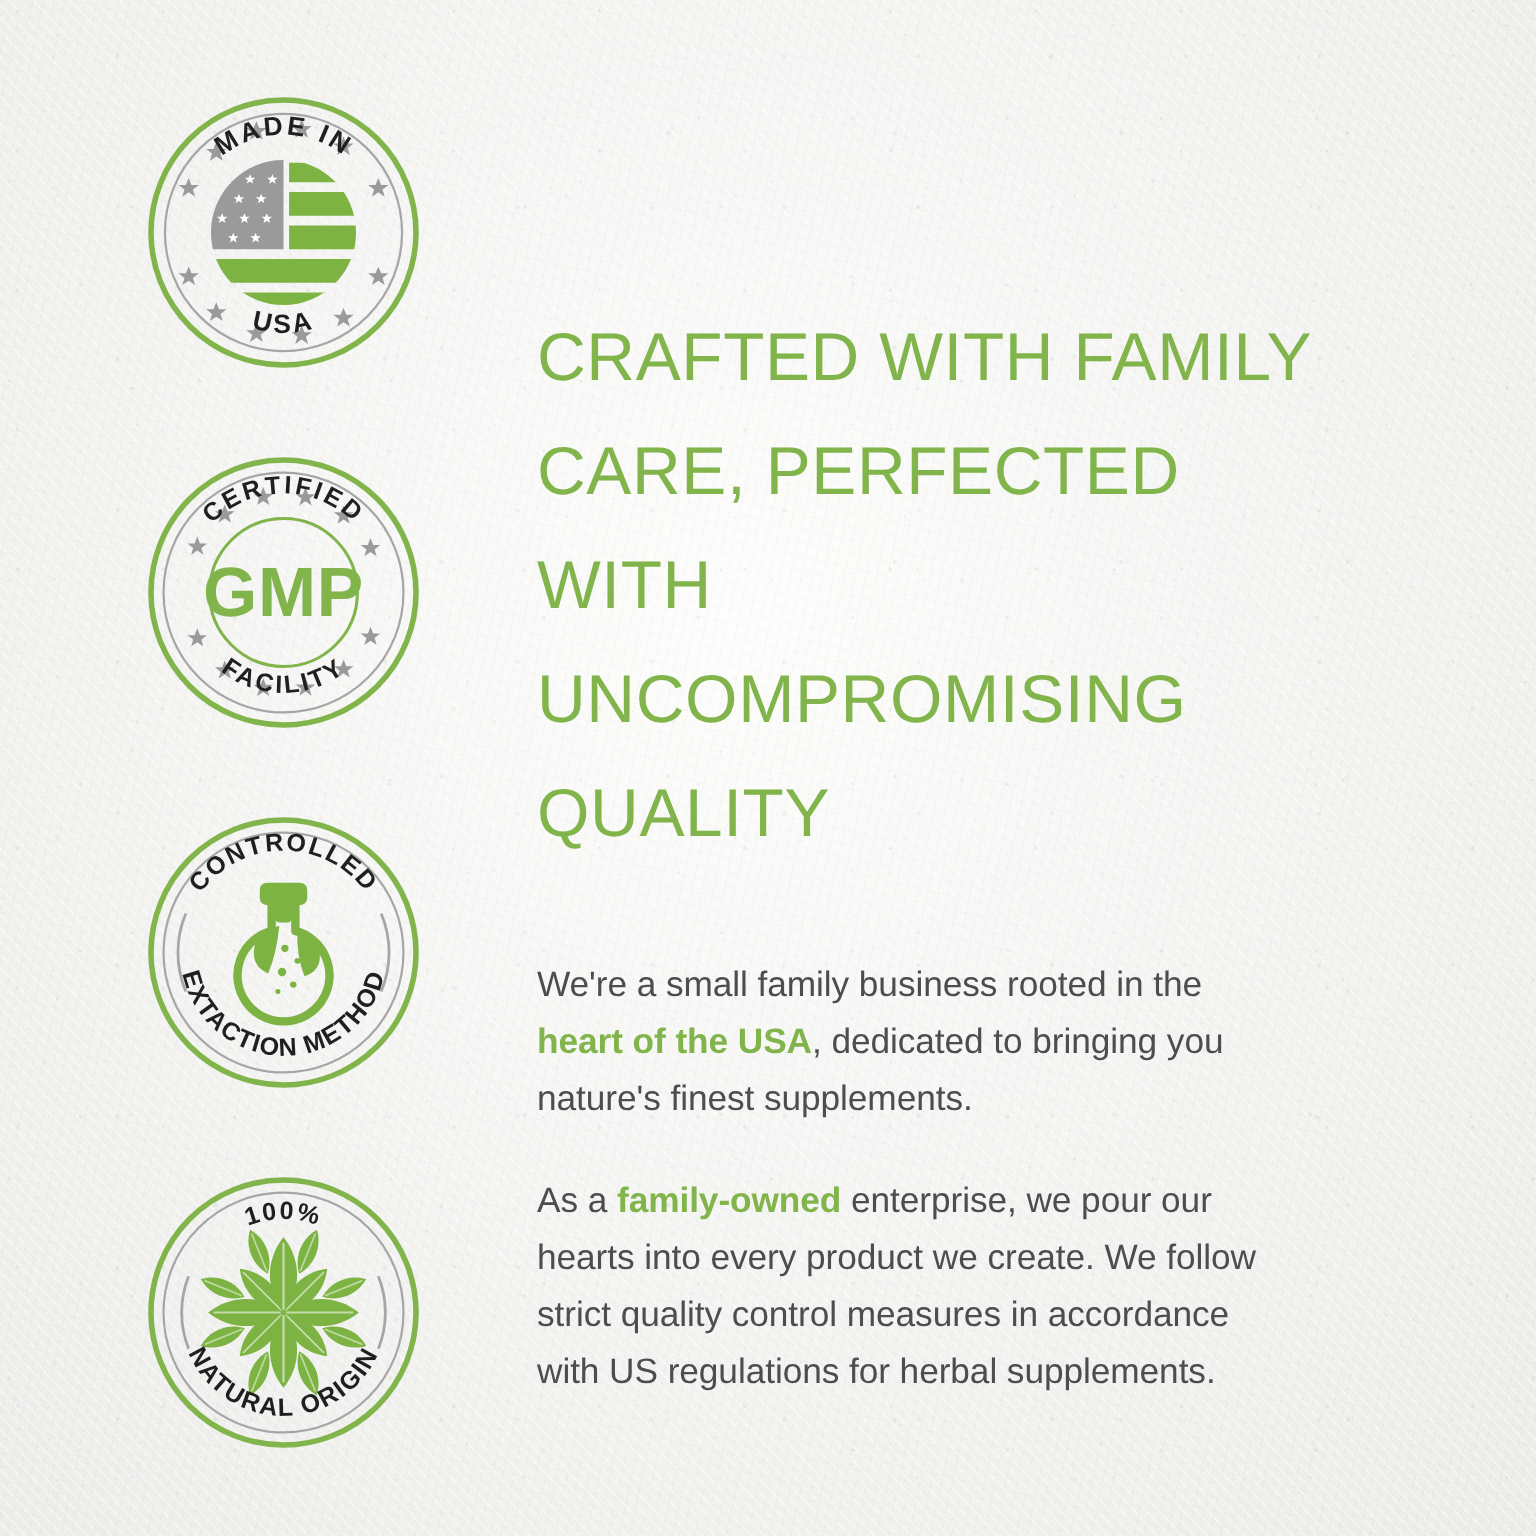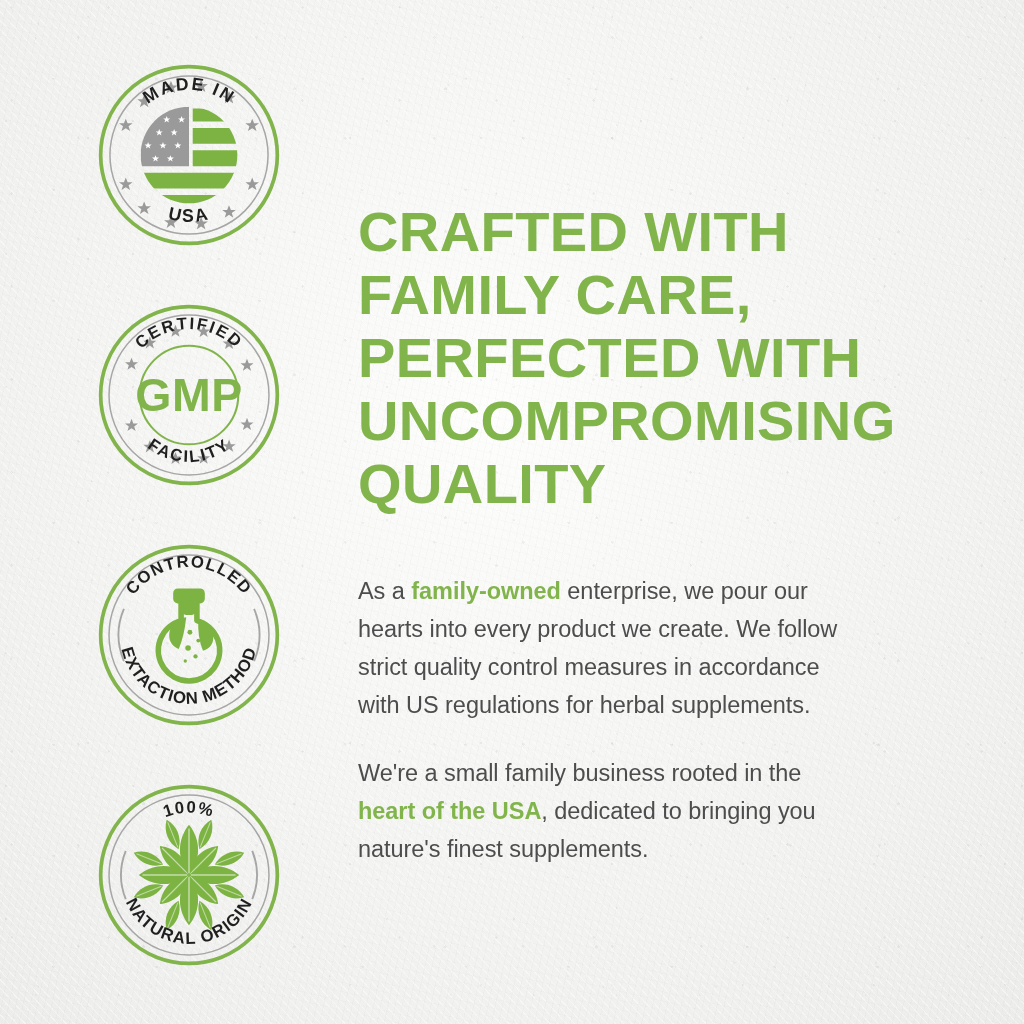--- a/index.html
+++ b/index.html
@@ -73,23 +73,23 @@
   
   #content {
     position: absolute;
     left: 358px;
     top: 200px;
     width: 560px;
   }
   #headline {
     color: #82b44c;
     font-family: "Liberation Sans", sans-serif;
-    font-weight: bold;
-    font-size: 56px;
-    line-height: 63px;
+    font-weight: normal;
+    font-size: 45px;
+    line-height: 76px;
     letter-spacing: 0.4px;
     margin: 0;
     text-transform: uppercase;
     max-width: 552px;
   }
   #body-copy {
     margin-top: 57px;
   }
   .paragraph {
     color: #4d4d4d;
@@ -395,18 +395,18 @@
       <text font-family="Liberation Sans, sans-serif" font-size="18" font-weight="bold" letter-spacing="1.3" fill="#1f1f1f">
         <textPath href="#arc-nat-bottom" startOffset="50%" text-anchor="middle">NATURAL ORIGIN</textPath>
       </text>
     </svg>
 
   </div>
 
   <div id="content">
     <h1 id="headline">CRAFTED WITH FAMILY CARE, PERFECTED WITH UNCOMPROMISING QUALITY</h1>
     <div id="body-copy">
+        <p class="paragraph"><span>We're a small family business rooted in the </span><span class="hl">heart of the USA</span><span>, dedicated to bringing you nature's finest supplements.</span></p>
         <p class="paragraph"><span>As a </span><span class="hl">family-owned</span><span> enterprise, we pour our hearts into every product we create. We follow strict quality control measures in accordance with US regulations for herbal supplements.</span></p>
-        <p class="paragraph"><span>We're a small family business rooted in the </span><span class="hl">heart of the USA</span><span>, dedicated to bringing you nature's finest supplements.</span></p>
       </div>
   </div>
 
 </div>
 
 </body></html>

